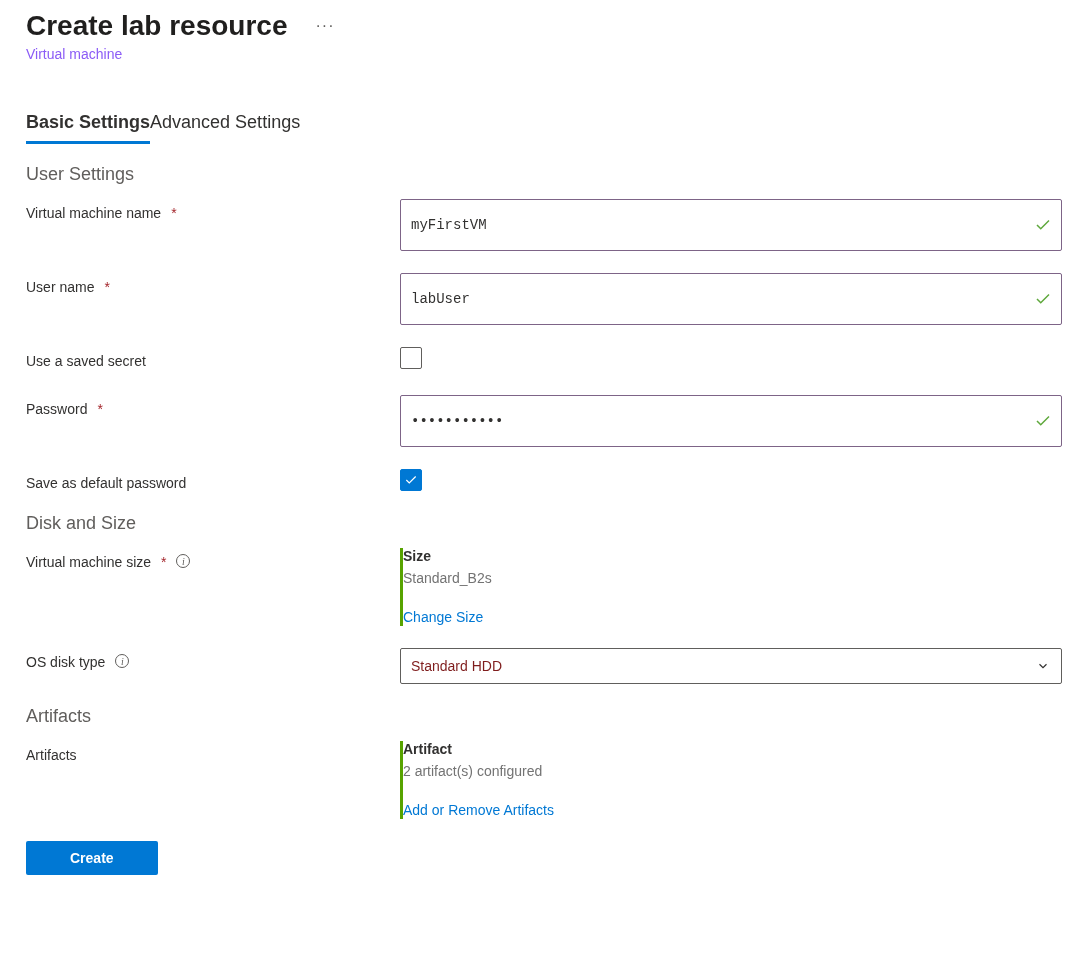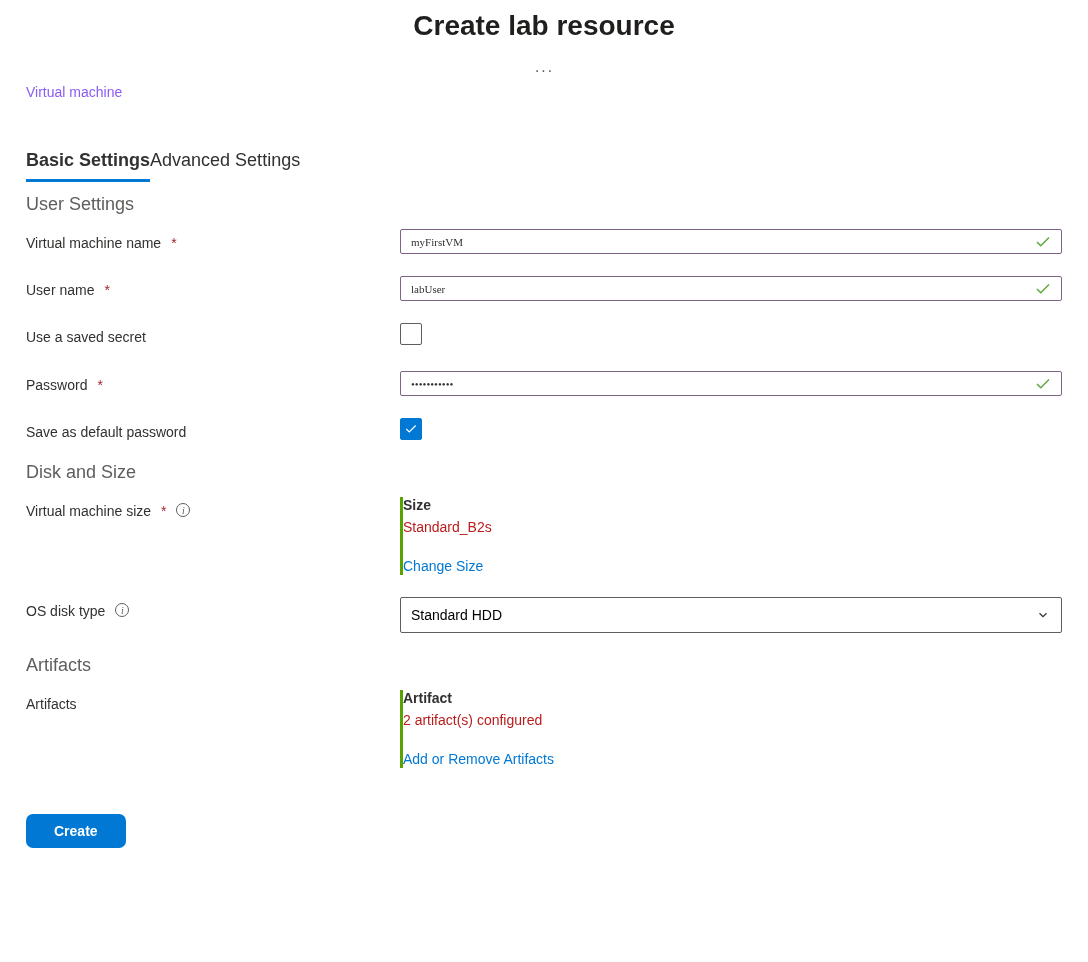--- a/index.html
+++ b/index.html
@@ -11,21 +11,20 @@
       font-family: "Segoe UI", -apple-system, BlinkMacSystemFont, sans-serif;
       background: #ffffff;
       padding: 10px 26px 40px 26px;
       color: #323130;
       width: 1088px;
     }
     .header-row {
       display: flex;
       align-items: center;
       gap: 20px;
-      flex-direction: column;
     }
     .page-title {
       font-size: 28px;
       font-weight: 600;
       color: #201f1e;
     }
     .ellipsis-btn {
       font-size: 16px;
       color: #605e5c;
       cursor: pointer;
@@ -48,21 +47,21 @@
       cursor: pointer;
       color: #323130;
     }
     .tab.active {
       font-weight: 600;
       border-bottom: 3px solid #0078d4;
     }
     .section-heading {
       font-size: 18px;
       color: #605e5c;
-      margin-top: 12px;
+      margin-top: 20px;
       margin-bottom: 14px;
     }
     .form-row {
       display: flex;
       align-items: flex-start;
       margin-bottom: 22px;
     }
     .form-label-col {
       width: 374px;
       flex-shrink: 0;
@@ -92,27 +91,27 @@
     }
     .form-control-col {
       flex: 1;
     }
     .input-wrap {
       position: relative;
       width: 100%;
     }
     .text-input {
       width: 100%;
-      height: 25px;
+      height: 52px;
       padding: 0 40px 0 10px;
       border: 1px solid #7d6487;
       border-radius: 2px;
-      font-size: 11px;
-      color: #323130;
-      font-family: Liberation Serif, serif;
+      font-size: 14px;
+      color: #323130;
+      font-family: Liberation Mono, monospace;
     }
     .check-valid {
       position: absolute;
       right: 10px;
       top: 50%;
       transform: translateY(-50%);
       width: 18px;
       height: 18px;
       stroke: #5fa83c;
       stroke-width: 2;
@@ -143,42 +142,42 @@
     .info-block {
       border-left: 3px solid #57a300;
     }
     .info-block .strong {
       font-weight: 600;
       font-size: 14px;
       color: #323130;
     }
     .info-block .value {
       font-size: 14px;
-      color: #b91c1c;
+      color: #737373;
       margin-top: 6px;
     }
     .link {
       color: #0078d4;
       font-size: 14px;
       cursor: pointer;
       margin-top: 23px;
       display: inline-block;
     }
     .select-wrap {
       position: relative;
       width: 100%;
     }
     .select-input {
       width: 100%;
       height: 36px;
       padding: 0 40px 0 10px;
       border: 1px solid #605e5c;
       border-radius: 2px;
       font-size: 14px;
-      color: #000000;
+      color: #7f1d1d;
       background: #fff;
       cursor: pointer;
       display: flex;
       align-items: center;
     }
     .chevron-down {
       position: absolute;
       right: 12px;
       top: 50%;
       transform: translateY(-50%);
@@ -186,26 +185,25 @@
       height: 14px;
       stroke: #323130;
       stroke-width: 2;
       fill: none;
       pointer-events: none;
     }
     .create-btn {
       background: #0078d4;
       color: #fff;
       border: none;
-      padding: 9px 28px;
+      padding: 9px 44px;
       font-size: 14px;
       font-weight: 600;
-      border-radius: 7px;
-      cursor: pointer;
-      margin-top: 24px;
+      border-radius: 2px;
+      cursor: pointer;
     }
   </style>
 </head>
 <body>
 
 
 
 
 <div class="header-row">
   <h1 class="page-title">Create lab resource</h1>

